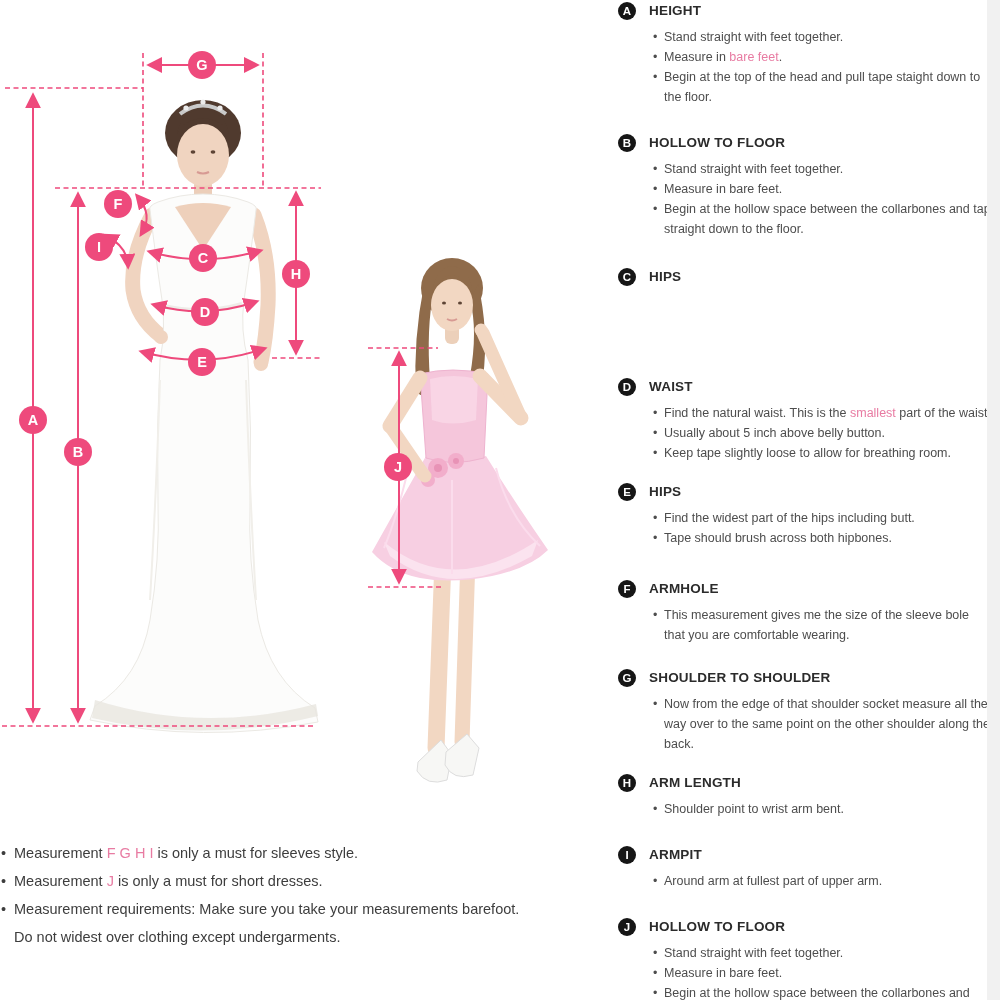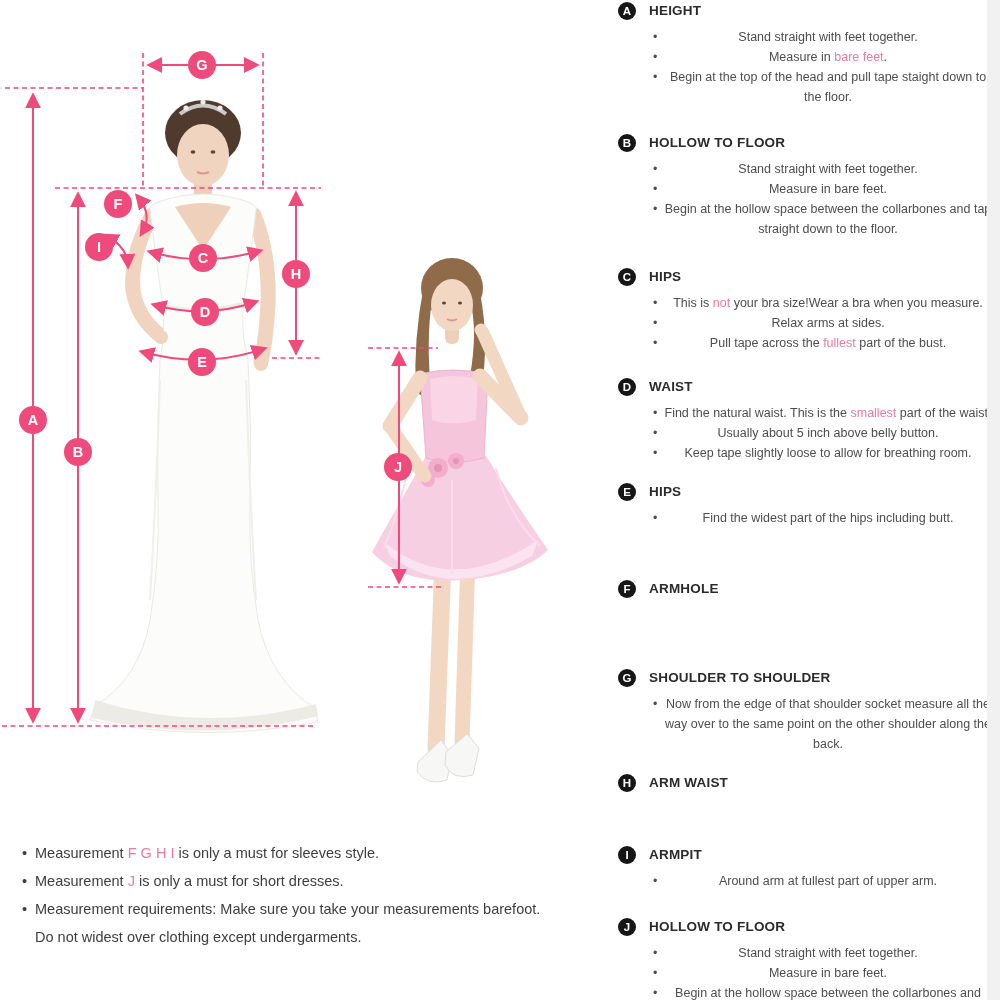--- a/index.html
+++ b/index.html
@@ -14,27 +14,27 @@
   .pkd{stroke:var(--accent);stroke-width:1.6;fill:none;stroke-dasharray:5 3.5;}
   .pkf{fill:var(--accent);}
   .bl{fill:#ffffff;font:700 14.5px "Liberation Sans",sans-serif;text-anchor:middle;}
 
   
   .sec{position:absolute;left:618px;width:378px;}
   .sec-head{display:flex;align-items:center;gap:13px;height:19px;}
   .badge{flex:0 0 18px;width:18px;height:18px;border-radius:50%;background:#161616;color:#fff;
          font-size:11.5px;font-weight:700;display:flex;align-items:center;justify-content:center;}
   .sec h3{margin:0;font-size:13.5px;font-weight:700;color:#2b2b2b;letter-spacing:.2px;}
-  ul.blist{list-style:none;margin:7px 0 0;padding:0 0 0 35px;text-align:center;}
+  ul.blist{list-style:none;margin:7px 0 0;padding:0 0 0 35px;}
   ul.blist li{position:relative;padding-left:11px;width:328px;font-size:12.5px;line-height:20px;color:#4d4d4d;}
   ul.blist li::before{content:"\2022";position:absolute;left:0;top:0;color:#4d4d4d;}
   .hl{color:var(--hl);}
 
   
-  .notes{position:absolute;left:22px;top:839px;width:530px;}
+  .notes{position:absolute;left:1px;top:839px;width:530px;}
   .note{position:relative;padding-left:13px;font-size:14.5px;line-height:28px;color:#3d3d3d;}
   .note.with-bullet::before{content:"\2022";position:absolute;left:0;color:#3d3d3d;}
   .note.no-bullet{padding-left:13px;}
 </style>
 </head>
 <body>
 
 <div class="page">
 
   <svg class="diagram" width="610" height="800" viewBox="0 0 610 800">
@@ -196,25 +196,20 @@
       <li><span>Measure in bare feet.</span></li>
       <li><span>Begin at the hollow space between  the collarbones and tap straight down to the floor.</span></li>
     </ul>
   </div>
 
   <div class="sec" style="top:267px">
     <div class="sec-head">
         <span class="badge">C</span>
         <h3>HIPS</h3>
       </div>
-    <ul class="blist">
-      <li><span>This is </span><span class="hl">not</span><span> your bra size!Wear a bra when you measure.</span></li>
-      <li><span>Relax arms at sides.</span></li>
-      <li><span>Pull tape across the </span><span class="hl">fullest</span><span> part of the bust.</span></li>
-    </ul>
   </div>
 
   <div class="sec" style="top:377px">
     <div class="sec-head">
         <span class="badge">D</span>
         <h3>WAIST</h3>
       </div>
     <ul class="blist">
       <li><span>Find the natural waist. This is the </span><span class="hl">smallest</span><span> part of the waist.</span></li>
       <li><span>Usually about 5 inch above belly button.</span></li>
@@ -222,45 +217,52 @@
     </ul>
   </div>
 
   <div class="sec" style="top:482px">
     <div class="sec-head">
         <span class="badge">E</span>
         <h3>HIPS</h3>
       </div>
     <ul class="blist">
       <li><span>Find the widest part of the hips including butt.</span></li>
+      <li><span>Tape should brush across both hipbones.</span></li>
     </ul>
   </div>
 
   <div class="sec" style="top:579px">
     <div class="sec-head">
         <span class="badge">F</span>
         <h3>ARMHOLE</h3>
       </div>
+    <ul class="blist">
+      <li><span>This measurement gives me the size of the sleeve bole that you are comfortable wearing.</span></li>
+    </ul>
   </div>
 
   <div class="sec" style="top:668px">
     <div class="sec-head">
         <span class="badge">G</span>
         <h3>SHOULDER TO SHOULDER</h3>
       </div>
     <ul class="blist">
       <li><span>Now from the edge of that shoulder socket measure all the way over to the same point on the other shoulder along the back.</span></li>
     </ul>
   </div>
 
   <div class="sec" style="top:773px">
     <div class="sec-head">
         <span class="badge">H</span>
-        <h3>ARM WAIST</h3>
-      </div>
+        <h3>ARM LENGTH</h3>
+      </div>
+    <ul class="blist">
+      <li><span>Shoulder point to wrist arm bent.</span></li>
+    </ul>
   </div>
 
   <div class="sec" style="top:845px">
     <div class="sec-head">
         <span class="badge">I</span>
         <h3>ARMPIT</h3>
       </div>
     <ul class="blist">
       <li><span>Around arm at fullest part of upper arm.</span></li>
     </ul>

